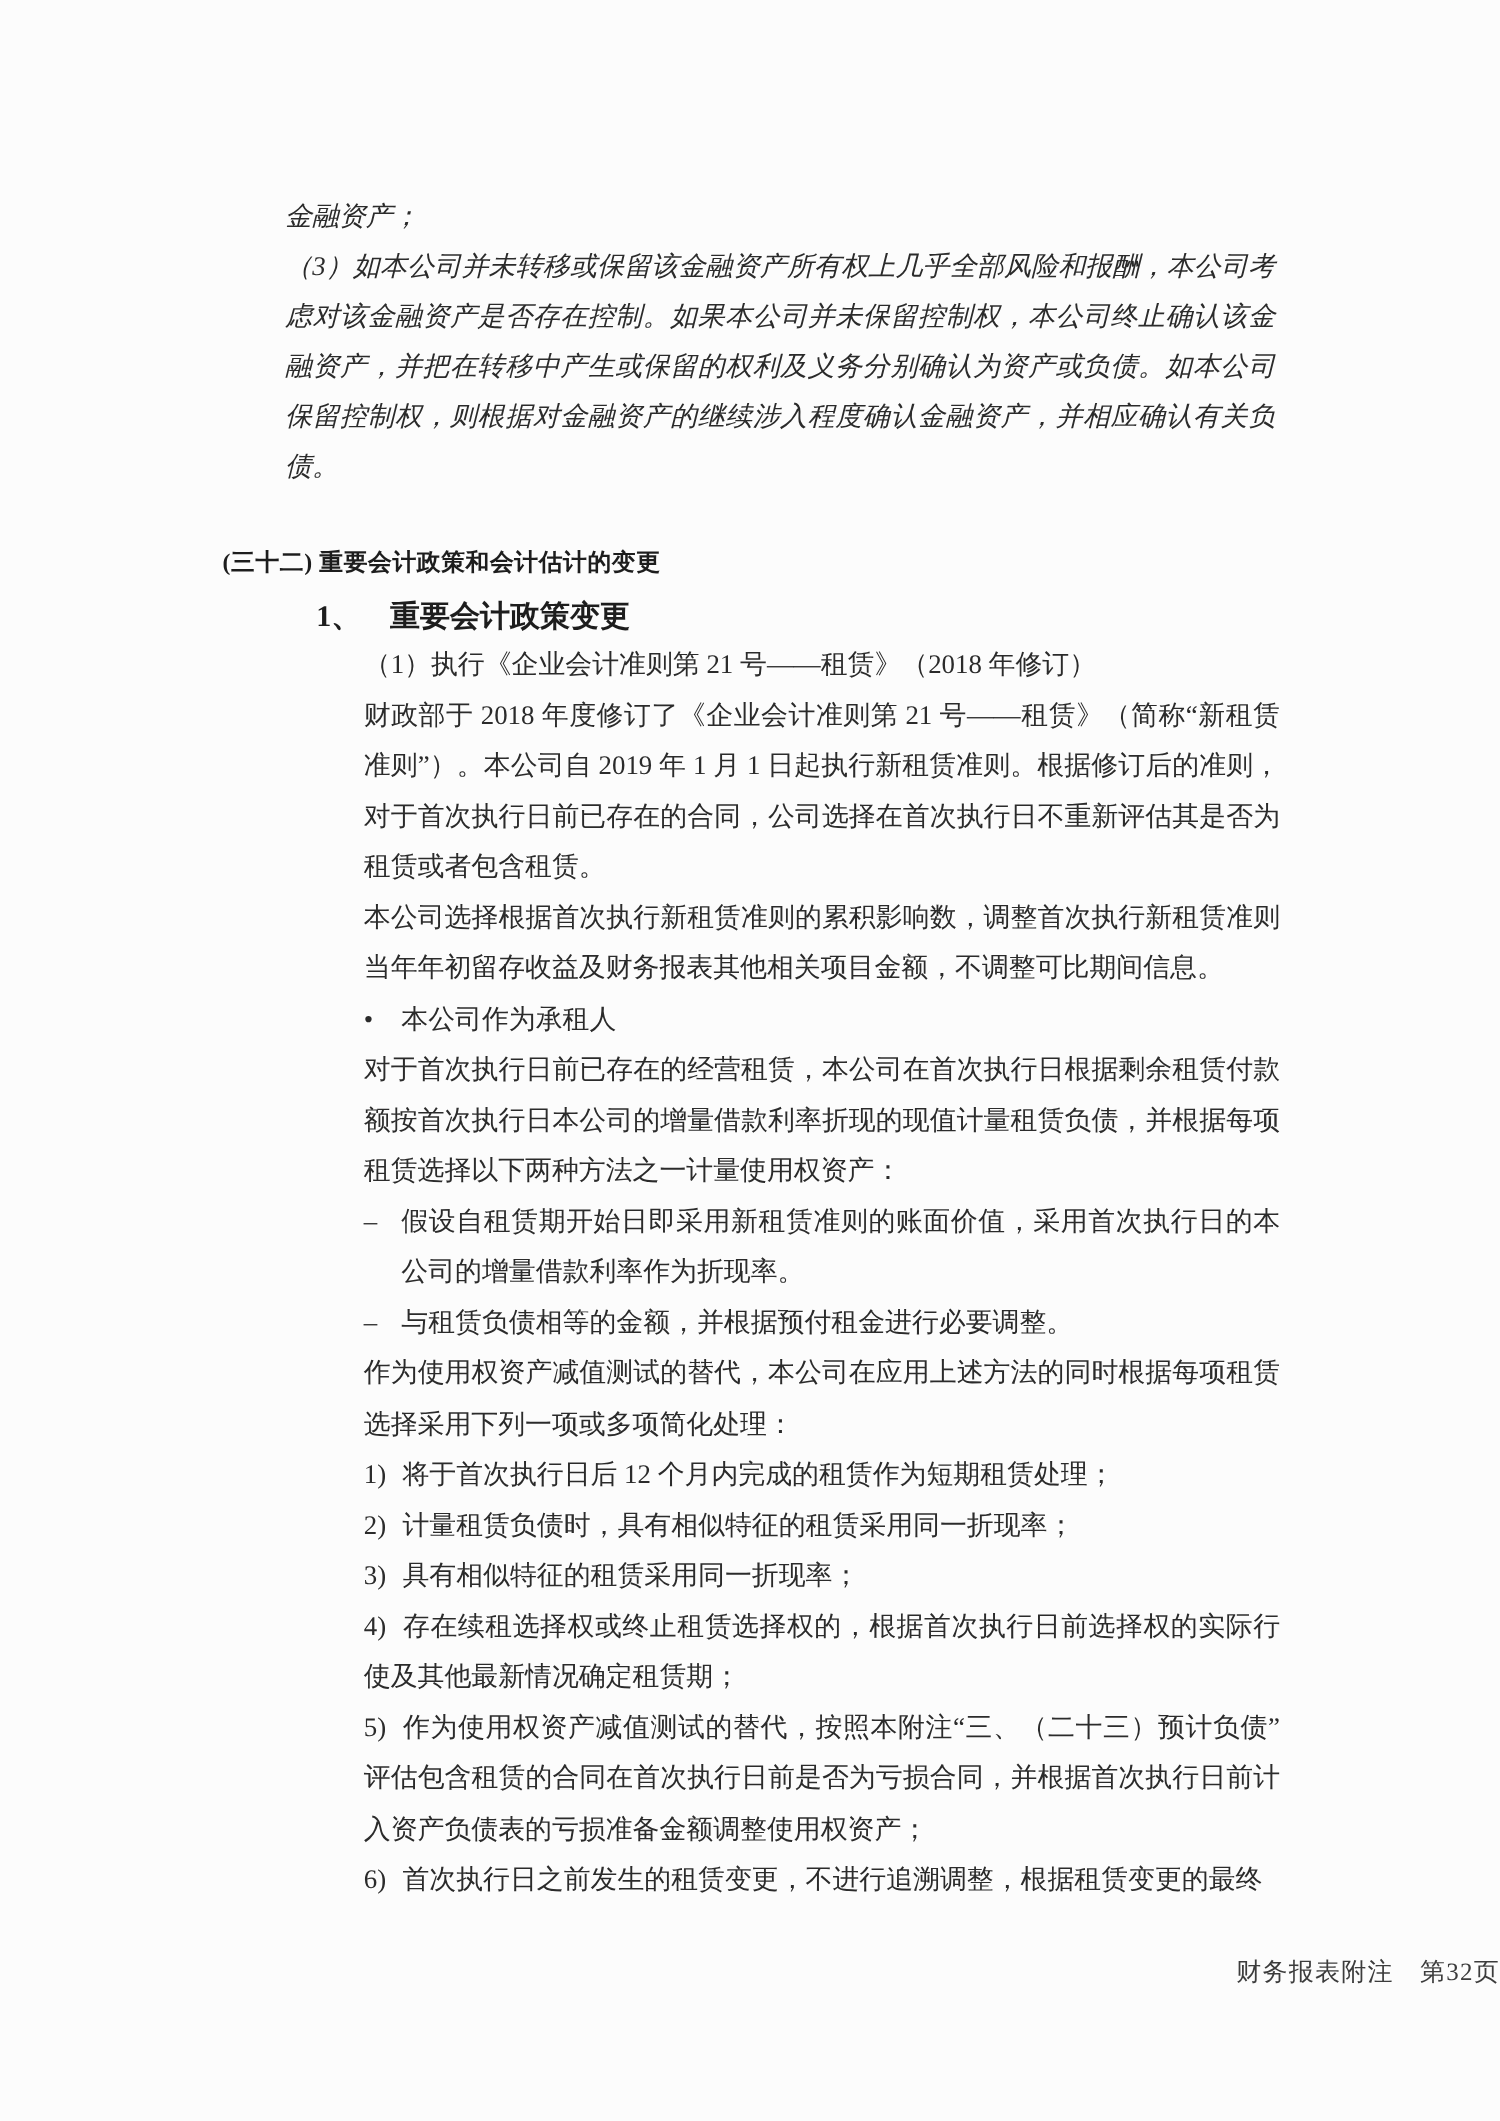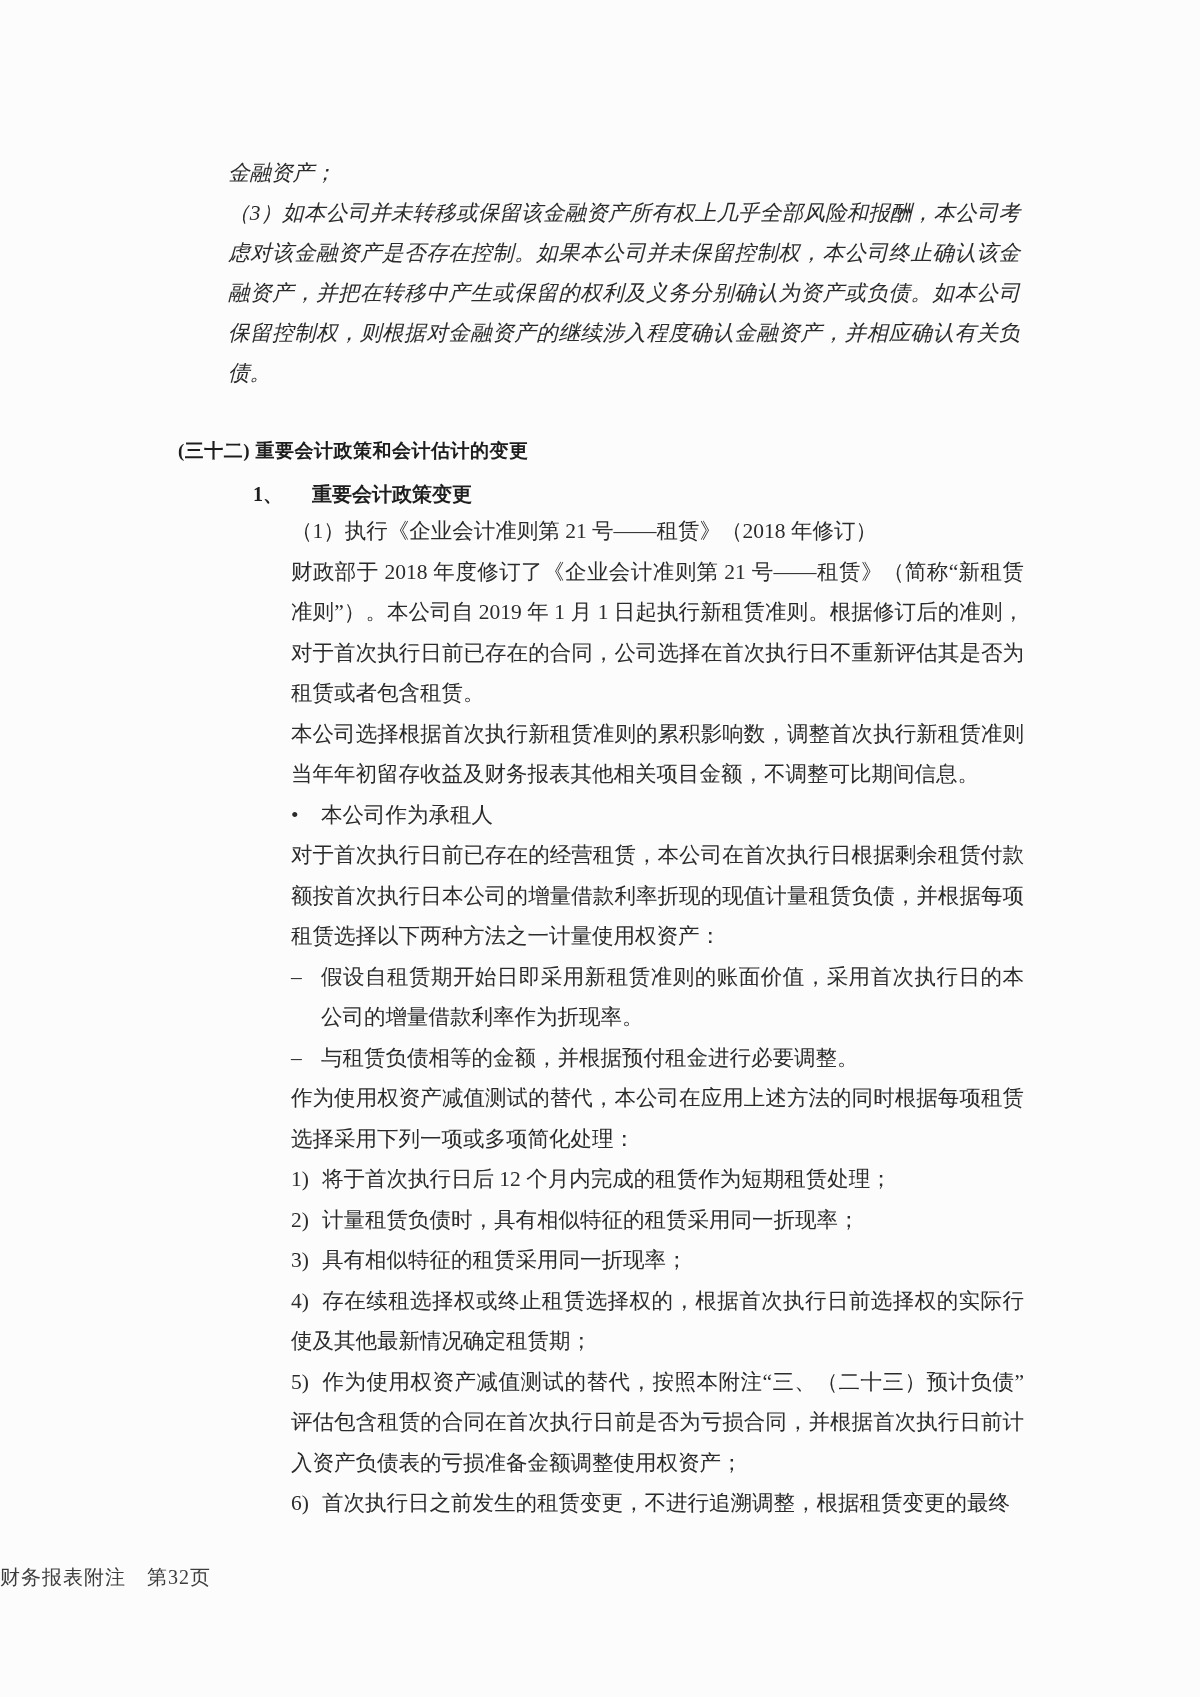--- a/index.html
+++ b/index.html
@@ -36,21 +36,21 @@
     line-height: 30px;
     color: #1d1d1d;
     letter-spacing: 0.5px;
   }
 
   
   .sub-heading {
     position: absolute;
     left: 253px;
     top: 479px;
-    font-size: 20px;
+    font-size: 24px;
     font-weight: bold;
     line-height: 30px;
     color: #1d1d1d;
     font-family: Liberation Serif, serif;
   }
   .sub-num { display: inline-block; width: 59px; }
 
   
   .content {
     position: absolute;
@@ -72,21 +72,21 @@
   .num-marker { margin-right: 13px; }
 
   .dash-item { position: relative; padding-left: 30px; }
   .dash-marker { position: absolute; left: 0; top: 0; }
 
   .page-footer {
     position: absolute;
     left: 0;
     top: 1564px;
     width: 100%;
-    text-align: left;
+    text-align: right;
     font-size: 20px;
     color: #3c3c3c;
     letter-spacing: 1px;
   }
 </style>
 </head>
 <body>
 
 <div class="page">
 

